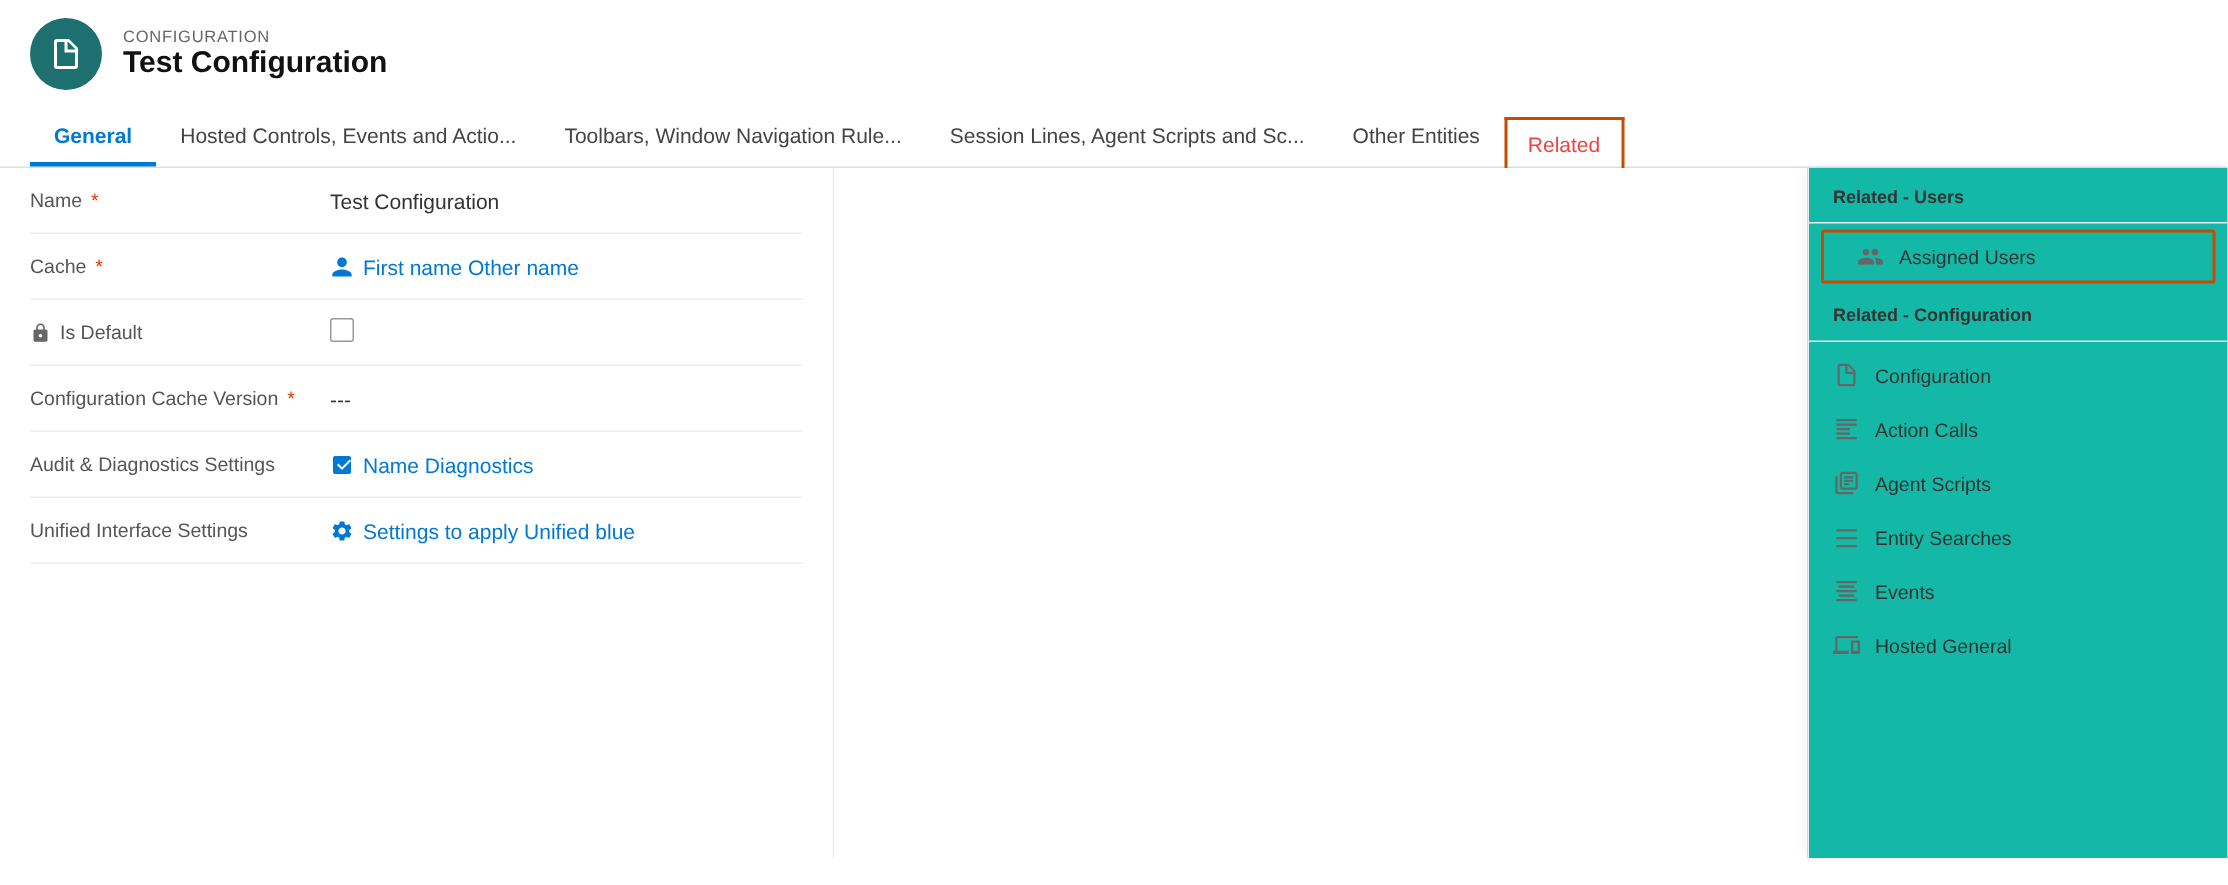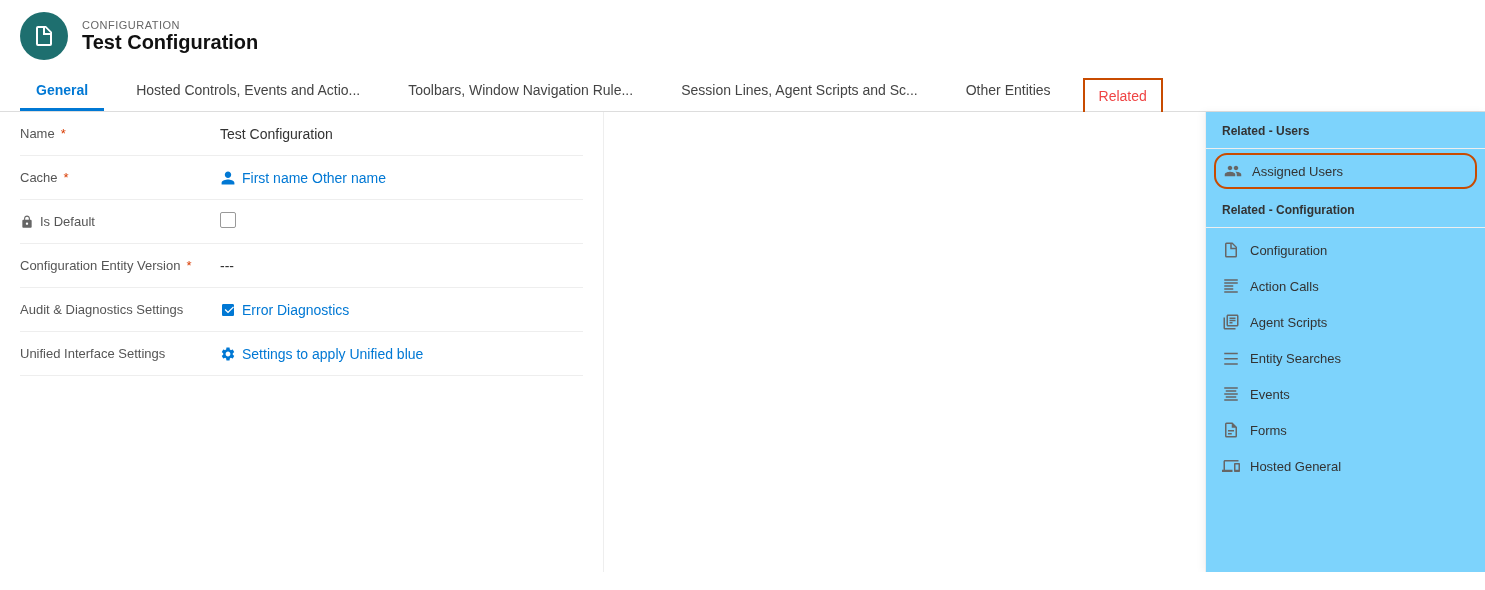--- a/index.html
+++ b/index.html
@@ -21,21 +21,21 @@
     .app-icon svg { width: 24px; height: 24px; fill: #fff; }
     .app-title-block { display: flex; flex-direction: column; }
     .app-subtitle { font-size: 11px; color: #666; text-transform: uppercase; letter-spacing: 0.5px; }
     .app-title { font-size: 20px; font-weight: 600; color: #111; }
 
     .tabs-bar {
       display: flex;
       align-items: flex-end;
       border-bottom: 1px solid #ddd;
       padding: 0 20px;
-      gap: 16px;
+      gap: 0;
     }
     .tab {
       padding: 10px 16px;
       font-size: 14px;
       color: #444;
       cursor: pointer;
       border-bottom: 3px solid transparent;
       white-space: nowrap;
     }
     .tab.active {
@@ -51,21 +51,21 @@
       margin-bottom: -1px;
     }
 
     .main-content {
       display: flex;
       height: calc(590px - 130px);
       position: relative;
     }
 
     .form-panel {
-      width: 604px;
+      width: 556px;
       padding: 0 20px;
       border-right: 1px solid #eee;
       overflow-y: auto;
     }
 
     .form-row {
       display: flex;
       align-items: center;
       padding: 12px 0;
       border-bottom: 1px solid #eee;
@@ -100,21 +100,21 @@
       flex: 1;
       padding: 16px 24px;
       border-right: 1px solid #d946ef;
       text-align: right;
     }
     .description-label { font-size: 14px; color: #333; margin-bottom: 12px; }
     .description-value { font-size: 14px; color: #999; }
 
     .related-dropdown {
       width: 280px;
-      background: #7dd3fc;
+      background: #14b8a6;
       border-left: 1px solid #eee;
       box-shadow: -2px 0 8px rgba(0,0,0,0.05);
       overflow-y: auto;
       position: absolute;
       right: 0;
       top: 0;
       bottom: 0;
       z-index: 10;
     }
 
@@ -132,22 +132,22 @@
       align-items: center;
       gap: 10px;
       padding: 9px 16px;
       cursor: pointer;
       font-size: 13px;
       color: #333;
     }
     .related-item.active-item {
       border: 2px solid #c84b00;
       margin: 2px 8px;
-      padding: 7px 8px;
-      border-radius: 13px;
+      padding: 7px 22px;
+      border-radius: 2px;
     }
 
     .related-item-icon { width: 18px; height: 18px; flex-shrink: 0; color: #666; }
 
     .divider { height: 1px; background: #eee; margin: 4px 0; }
   </style>
 </head>
 <body>
 
 <div class="app-header">
@@ -203,35 +203,35 @@
         </svg>
         <span>Is Default</span>
       </div>
       <div class="form-value">
         <span class="checkbox-input"></span>
       </div>
     </div>
 
     <div class="form-row">
       <div class="form-label">
-        <span>Configuration Entity Version</span>
+        <span>Configuration Cache Version</span>
         <span class="required-star">*</span>
       </div>
       <div class="form-value">---</div>
     </div>
 
     <div class="form-row">
       <div class="form-label">
         <span>Audit &amp; Diagnostics Settings</span>
       </div>
       <div class="form-value link">
         <svg width="16" height="16" viewBox="0 0 24 24" fill="#0078d4">
           <path d="M19 3H5c-1.1 0-2 .9-2 2v14c0 1.1.9 2 2 2h14c1.1 0 2-.9 2-2V5c0-1.1-.9-2-2-2zm-7 14l-5-5 1.41-1.41L12 14.17l7.59-7.59L21 8l-9 9z"></path>
         </svg>
-        <span>Error Diagnostics</span>
+        <span>Name Diagnostics</span>
       </div>
     </div>
 
     <div class="form-row">
       <div class="form-label">
         <span>Unified Interface Settings</span>
       </div>
       <div class="form-value link">
         <svg width="16" height="16" viewBox="0 0 24 24" fill="#0078d4">
           <path d="M19.14 12.94c.04-.3.06-.61.06-.94 0-.32-.02-.64-.07-.94l2.03-1.58c.18-.14.23-.41.12-.61l-1.92-3.32c-.12-.22-.37-.29-.59-.22l-2.39.96c-.5-.38-1.03-.7-1.62-.94l-.36-2.54c-.04-.24-.24-.41-.48-.41h-3.84c-.24 0-.43.17-.47.41l-.36 2.54c-.59.24-1.13.57-1.62.94l-2.39-.96c-.22-.08-.47 0-.59.22L2.74 8.87c-.12.21-.08.47.12.61l2.03 1.58c-.05.3-.09.63-.09.94s.02.64.07.94l-2.03 1.58c-.18.14-.23.41-.12.61l1.92 3.32c.12.22.37.29.59.22l2.39-.96c.5.38 1.03.7 1.62.94l.36 2.54c.05.24.24.41.48.41h3.84c.24 0 .44-.17.47-.41l.36-2.54c.59-.24 1.13-.56 1.62-.94l2.39.96c.22.08.47 0 .59-.22l1.92-3.32c.12-.22.07-.47-.12-.61l-2.01-1.58zM12 15.6c-1.98 0-3.6-1.62-3.6-3.6s1.62-3.6 3.6-3.6 3.6 1.62 3.6 3.6-1.62 3.6-3.6 3.6z"></path>
@@ -290,26 +290,20 @@
       <span>Entity Searches</span>
     </div>
 
     <div class="related-item">
       <svg class="related-item-icon" viewBox="0 0 24 24" fill="#666">
         <path d="M3 3h18v2H3zm2 4h14v2H5zm-2 4h18v2H3zm2 4h14v2H5zm-2 4h18v2H3z"></path>
       </svg>
       <span>Events</span>
     </div>
 
-    <div class="related-item">
-      <svg class="related-item-icon" viewBox="0 0 24 24" fill="#666">
-        <path d="M14 2H6a2 2 0 0 0-2 2v16a2 2 0 0 0 2 2h12a2 2 0 0 0 2-2V8l-6-6zM6 20V4h7v5h5v11H6zm2-8h8v2H8zm0 4h5v2H8z"></path>
-      </svg>
-      <span>Forms</span>
-    </div>
 
     <div class="related-item">
       <svg class="related-item-icon" viewBox="0 0 24 24" fill="#666">
         <path d="M4 6h18V4H4c-1.1 0-2 .9-2 2v11H0v3h14v-3H4V6zm19 2h-6c-.55 0-1 .45-1 1v10c0 .55.45 1 1 1h6c.55 0 1-.45 1-1V9c0-.55-.45-1-1-1zm-1 9h-4v-7h4v7z"></path>
       </svg>
       <span>Hosted General</span>
     </div>
 
   </div>
 

